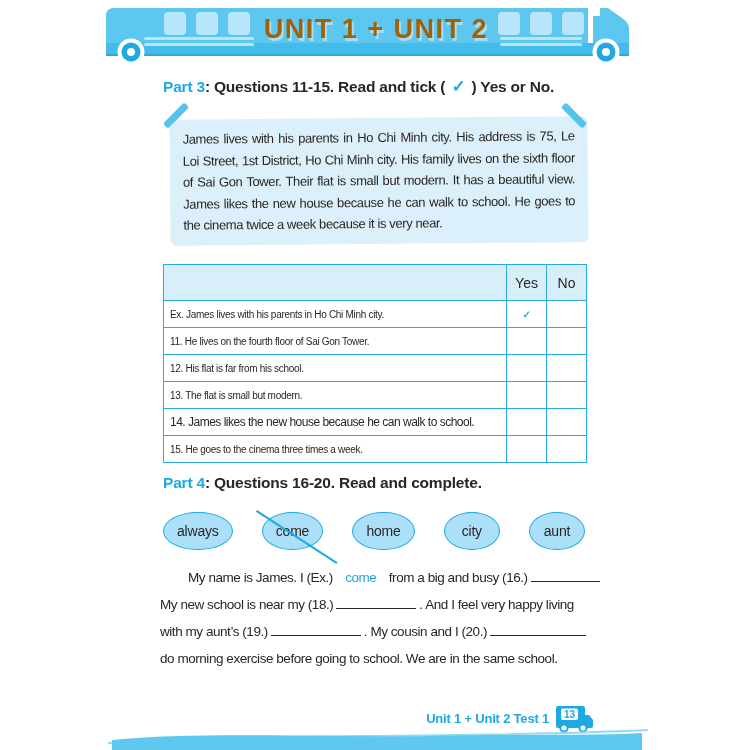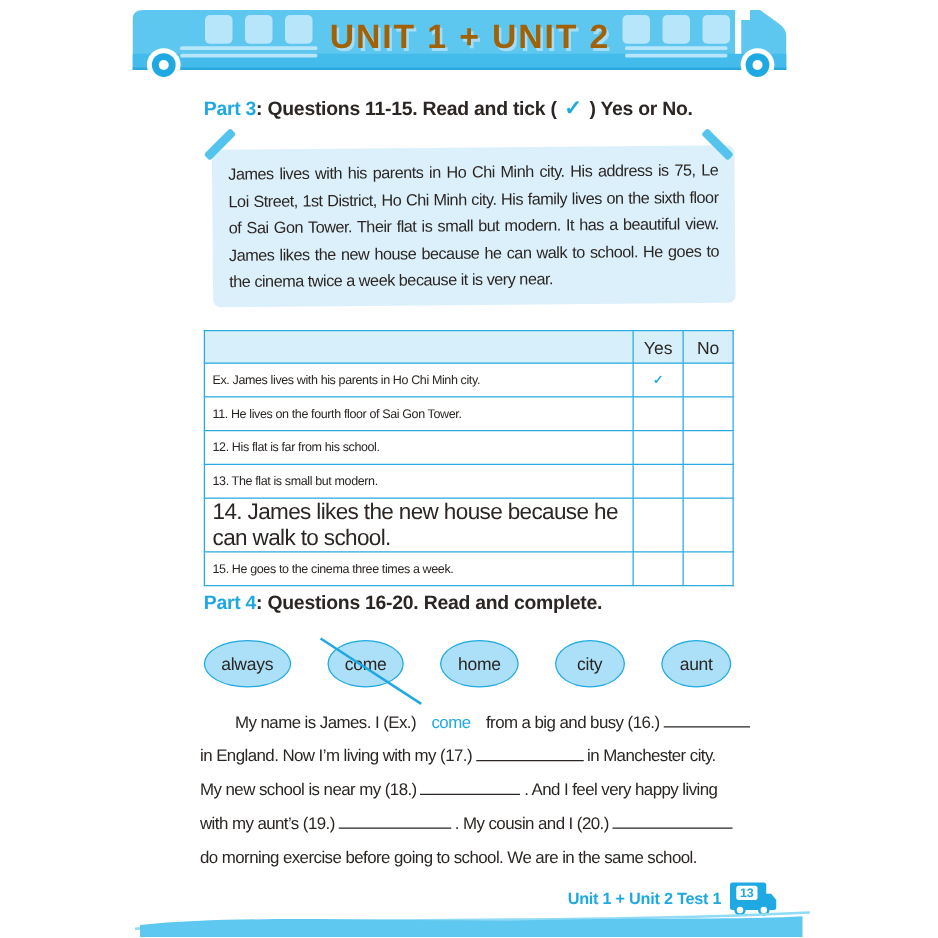--- a/index.html
+++ b/index.html
@@ -29,25 +29,25 @@
     font-size:13px;letter-spacing:-0.4px;line-height:21.5px;text-align:justify;color:#2b2623;
   }
   .corner-stripe{position:absolute;width:30px;height:7px;background:#54c3ee;border-radius:2px;}
   .stripe-tl{left:161px;top:112px;transform:rotate(-45deg);}
   .stripe-tr{left:559px;top:112px;transform:rotate(45deg);}
   
   .qtable{
     position:absolute;left:163px;top:264px;width:423px;border-collapse:collapse;table-layout:fixed;
   }
   .qtable th,.qtable td{border:1.4px solid #29abe2;box-sizing:border-box;}
-  .qtable th{background:#d7effa;height:26px;font-size:14px;font-weight:normal;text-align:center;}
+  .qtable th{background:#d7effa;height:36px;font-size:14px;font-weight:normal;text-align:center;}
   .qtable td{height:27px;font-size:10px;letter-spacing:-0.3px;}
   .qtable .qcol{width:343px;padding:0 6px;}
   .qtable .yn{width:40px;text-align:center;}
-  .qtable td.tight{font-size:18px;letter-spacing:-0.5px;}
+  .qtable td.tight{font-size:12px;letter-spacing:-0.5px;}
   .cell-tick{color:#1fa9e2;font-size:16px;font-weight:bold;}
   
   .wordbank{position:absolute;left:163px;top:512px;width:422px;display:flex;justify-content:space-between;}
   .oval{
     position:relative;height:38px;min-width:56px;padding:0 13px;box-sizing:border-box;
     display:inline-flex;align-items:center;justify-content:center;
     background:#abe0f8;border:1.6px solid #1fa9e2;border-radius:50%;
     font-size:14px;letter-spacing:-0.2px;
   }
   .strike{
@@ -55,21 +55,21 @@
     transform:rotate(33deg);transform-origin:left top;
   }
   
   .para{position:absolute;left:160px;top:564px;width:440px;}
   .pline{white-space:nowrap;overflow:hidden;height:27px;line-height:27px;font-size:13.5px;letter-spacing:-0.45px;}
   .pline.indent{padding-left:28px;}
   .blank{display:inline-block;border-bottom:1.5px solid #2b2623;height:13px;margin:0 3px;}
   .b-ex{width:50px;border-bottom:1.5px solid #2b2623;color:#1fa9e2;display:inline-block;text-align:center;margin:0 3px;}
   .b16{width:86px;} .b17{width:86px;} .b18{width:80px;} .b19{width:90px;} .b20{width:96px;}
   
-  .footer{position:absolute;top:703px;right:126px;display:flex;align-items:center;gap:5px;}
+  .footer{position:absolute;top:703px;right:154px;display:flex;align-items:center;gap:5px;}
   .footer-label{font-size:13px;font-weight:bold;color:#1fa9e2;letter-spacing:-0.2px;}
   .wave-svg{position:absolute;left:0;bottom:0;}
 </style>
 </head>
 <body>
 
 <div id="page">
 
   <svg class="banner-svg" width="540" height="66" viewBox="0 0 540 66">
     <path d="M0,52 V12 Q0,4 8,4 H482 V52 Z" fill="#5ec7f0"></path>
@@ -175,23 +175,20 @@
     <span class="oval">
         <span>aunt</span>
       </span>
   </div>
 
   <div class="para">
     <div class="pline indent">
       <span>My name is James. I (Ex.)</span><span class="b-ex">come</span><span>from a big and busy (16.)</span><span class="blank b16"></span>
     </div>
     <div class="pline">
-      <span>in England. Now I’m living with my (17.)</span><span class="blank b17"></span><span>in Manchester city.</span>
-    </div>
-    <div class="pline">
       <span>My new school is near my (18.)</span><span class="blank b18"></span><span>. And I feel very happy living</span>
     </div>
     <div class="pline">
       <span>with my aunt’s (19.)</span><span class="blank b19"></span><span>. My cousin and I (20.)</span><span class="blank b20"></span>
     </div>
     <div class="pline">
       <span>do morning exercise before going to school. We are in the same school.</span>
     </div>
   </div>
 

